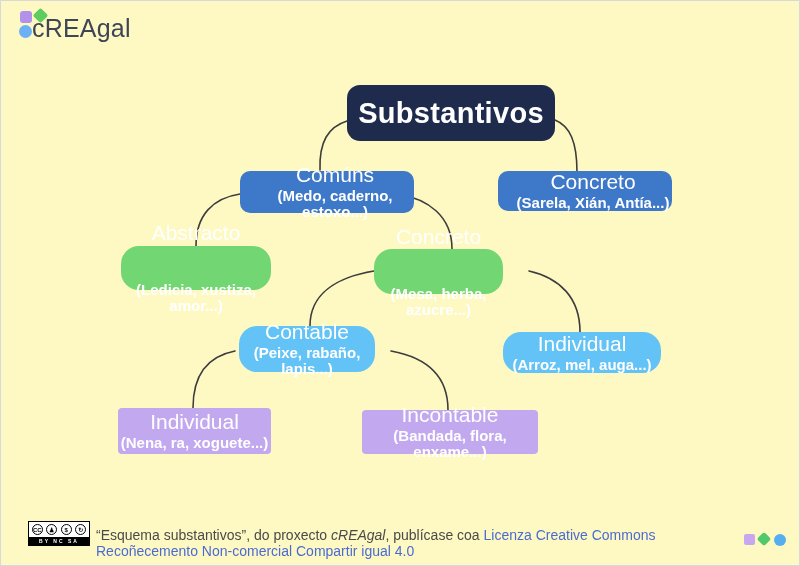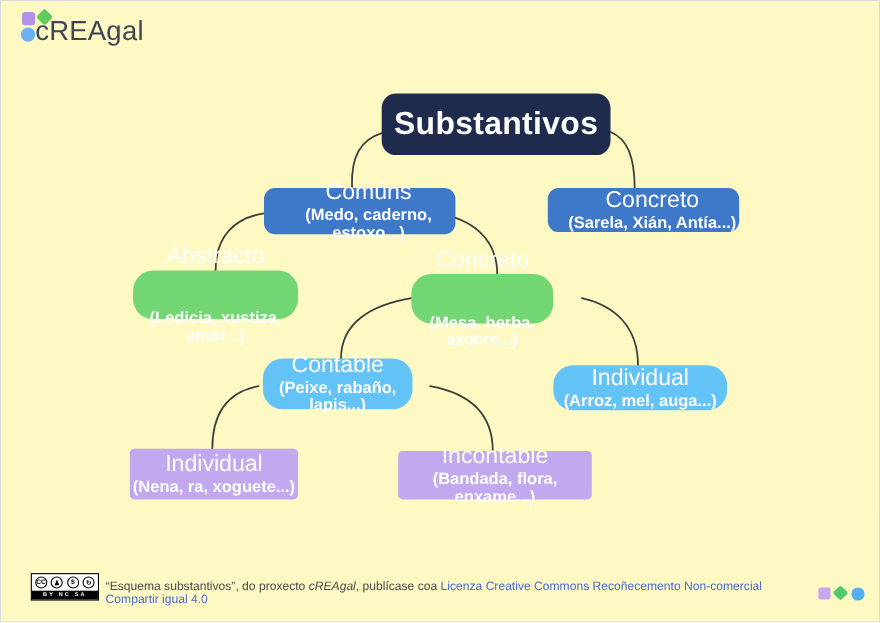--- a/index.html
+++ b/index.html
@@ -29,21 +29,21 @@
   .n-sky{background:var(--lightblue);border-radius:18px;}
   .n-purple{background:var(--purple);border-radius:4px;}
 
   
   .cc-badge{position:absolute;left:28px;top:521px;width:62px;height:25px;border:1px solid #000;background:#fff;box-sizing:border-box;}
   .cc-circles{display:flex;justify-content:space-around;align-items:center;height:15px;padding:0 1px;}
   .cc-c{width:11px;height:11px;border:1px solid #000;border-radius:50%;box-sizing:border-box;
         font-size:6px;font-weight:700;color:#000;display:flex;align-items:center;justify-content:center;overflow:hidden;}
   .cc-bar{height:8px;background:#000;color:#fff;font-size:5px;font-weight:700;letter-spacing:2px;
           display:flex;align-items:center;justify-content:center;}
-  .footer-text{position:absolute;left:96px;top:527px;width:648px;font-size:11px;color:var(--footer_text);}
+  .footer-text{position:absolute;left:96px;top:527px;width:648px;font-size:14px;color:var(--footer_text);}
   .footer-text i{font-style:italic;}
   .license-link{color:var(--link);text-decoration:none;cursor:pointer;}
   .deco{position:absolute;top:534px;}
   .deco-sq{left:744px;width:11px;height:11px;border-radius:2px;background:var(--deco_purple);}
   .deco-di{left:759px;width:10px;height:10px;background:var(--deco_green);transform:rotate(45deg);border-radius:2px;}
   .deco-ci{left:774px;width:12px;height:12px;border-radius:50%;background:var(--deco_blue);}
 </style>
 </head>
 <body>
 

